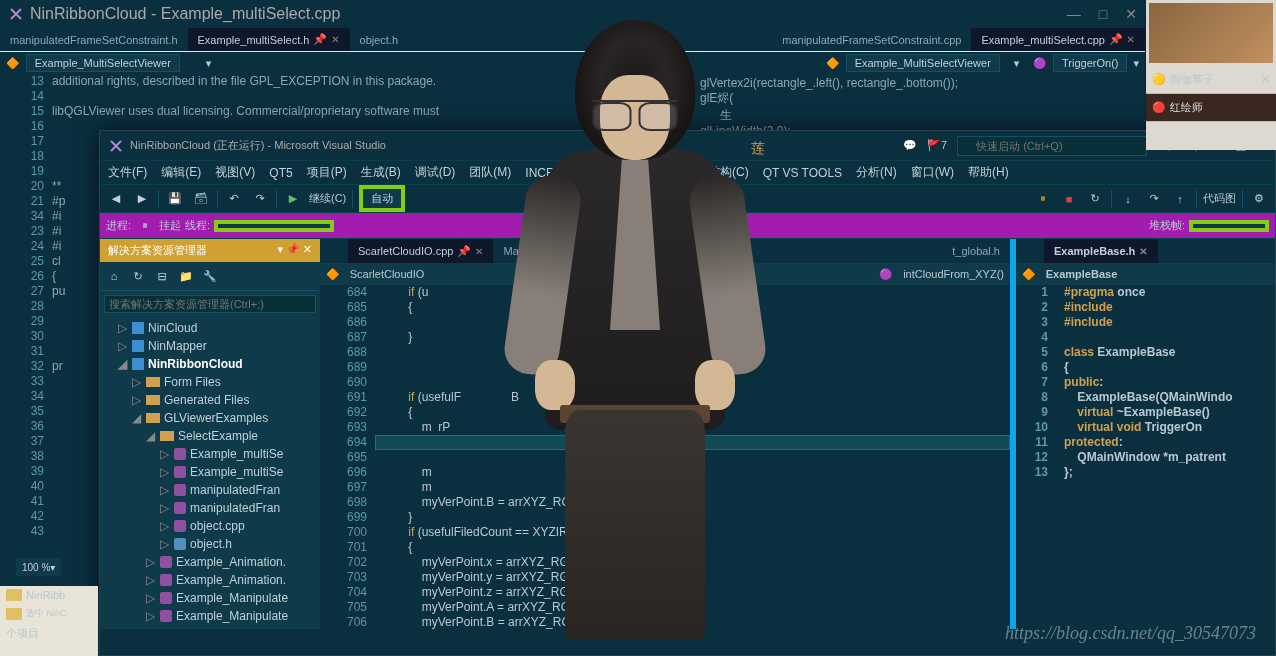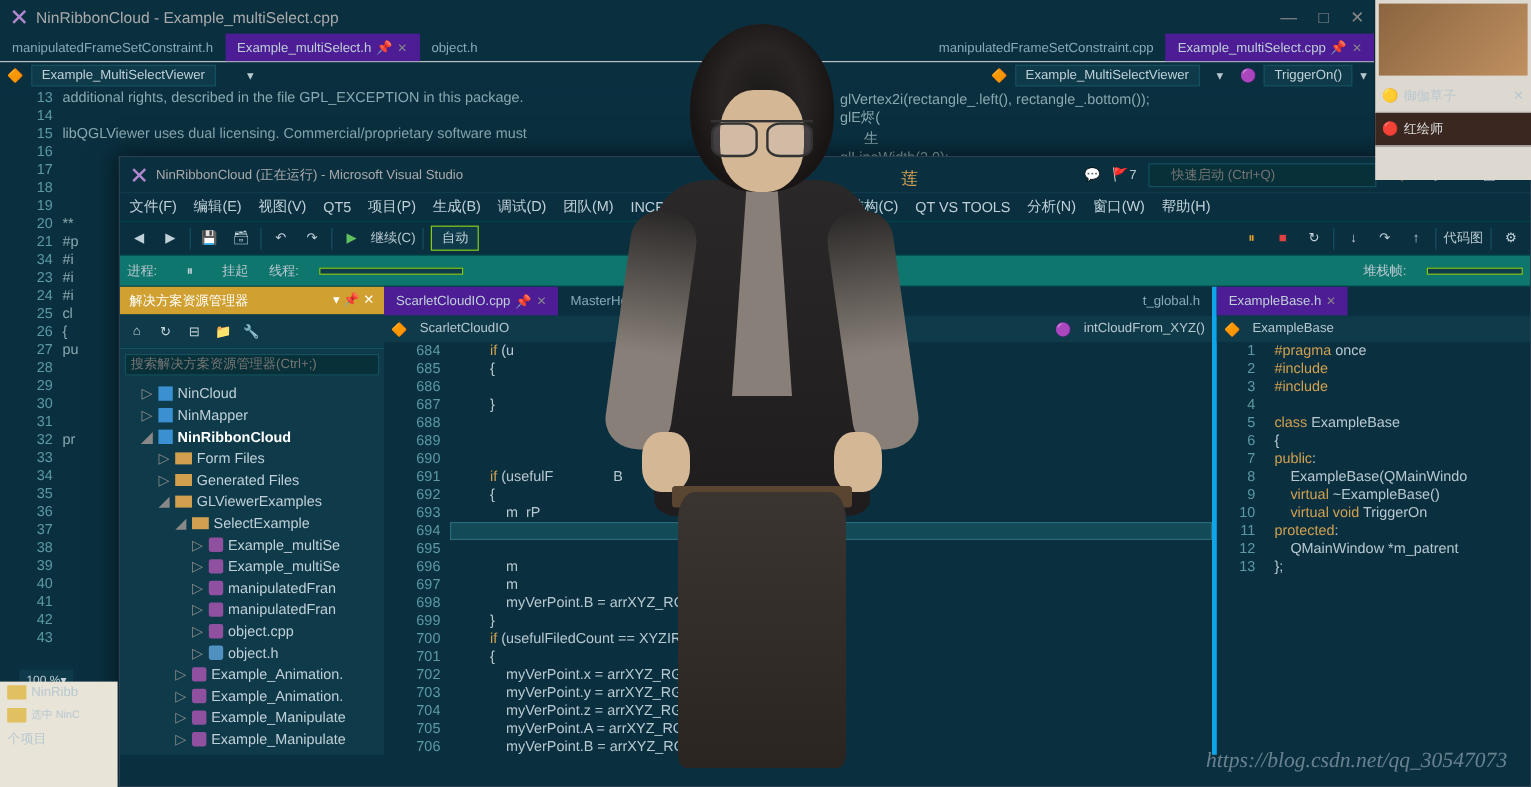--- a/index.html
+++ b/index.html
@@ -2,27 +2,27 @@
 <html><head>
 <meta charset="utf-8">
 <style>
 * { margin: 0; padding: 0; box-sizing: border-box; font-family: "Segoe UI", "Microsoft YaHei", sans-serif; }
 body { background: #0a2530; color: #b8c8d0; font-size: 11px; width: 1276px; height: 656px; overflow: hidden; position: relative; }
 
 
 .back-window { position: absolute; top: 0; left: 0; width: 1145px; height: 656px; background: #0a3040; }
 .back-title { height: 28px; display: flex; align-items: center; padding: 0 8px; background: #0a3040; }
 .vs-icon { width: 16px; height: 16px; margin-right: 6px; display: inline-flex; align-items: center; justify-content: center; }
-.back-title-text { color: #aaa; font-size: 13px; }
+.back-title-text { color: #aaa; font-size: 16px; }
 .win-controls { margin-left: auto; display: flex; gap: 18px; color: #888; }
 .win-btn { cursor: pointer; font-size: 14px; }
 
 .back-tabs { height: 24px; display: flex; background: #0a3040; border-bottom: 1px solid #e5e5e5; }
 .tab { padding: 3px 10px; color: #88aab8; font-size: 11px; display: flex; align-items: center; gap: 4px; }
-.tab.active { background: #4c1d95; color: #c0d0d8; }
+.tab.active { background: #0f172a; color: #c0d0d8; }
 .tab-close { color: #888; font-size: 10px; }
 
 .back-nav { height: 22px; display: flex; align-items: center; padding: 0 6px; gap: 6px; background: #0a3040; }
 .nav-combo { background: #0e3a4a; padding: 2px 8px; color: #c0d0d8; border: 1px solid #155060; }
 
 .back-code { display: flex; background: #0a3040; font-family: Consolas, monospace; font-size: 12px; }
 .gutter { width: 52px; background: #0a3040; text-align: right; padding-right: 8px; color: #5a9aa0; }
 .gutter div { height: 15px; }
 .code-lines { flex: 1; color: #8aa8b0; }
 .code-lines div { height: 15px; white-space: pre; }
@@ -35,51 +35,51 @@
 .front-title-text { color: #aaa; font-size: 11px; }
 .front-right-ctrls { margin-left: auto; display: flex; align-items: center; gap: 10px; }
 .search-box { width: 190px; height: 20px; background: #083038; border: 1px solid #155060; color: #888; padding: 2px 18px; font-size: 11px; }
 
 .front-menu { height: 24px; display: flex; align-items: center; padding: 0 8px; gap: 14px; color: #c0d0d8; font-size: 12px; border-bottom: 1px solid #044; }
 .menu-item { cursor: pointer; }
 
 .front-toolbar { height: 28px; display: flex; align-items: center; padding: 0 6px; gap: 6px; background: #0a3040; border-bottom: 1px solid #044; }
 .tb-btn { width: 20px; height: 20px; display: flex; align-items: center; justify-content: center; color: #c0d0d8; }
 .tb-sep { width: 1px; height: 18px; background: #155060; }
-.tb-combo { padding: 2px 8px; background: #0e3a4a; border: 1px solid #84cc16; color: #c0d0d8; font-size: 11px; }
-
-.front-toolbar2 { height: 26px; display: flex; align-items: center; padding: 0 6px; gap: 17px; background: #0f766e; border-bottom: 1px solid #044; font-size: 11px; }
+.tb-combo { padding: 2px 8px; background: #0e3a4a; border: 4px solid #84cc16; color: #c0d0d8; font-size: 11px; }
+
+.front-toolbar2 { height: 26px; display: flex; align-items: center; padding: 0 6px; gap: 4px; background: #a21caf; border-bottom: 1px solid #044; font-size: 11px; }
 
 .front-body { display: flex; height: calc(100% - 134px); }
 
 
 .sol-exp { width: 220px; background: #0e3a4a; display: flex; flex-direction: column; }
 .sol-title { background: #d0a030; color: #fff; padding: 4px 8px; font-size: 11px; display: flex; justify-content: space-between; }
 .sol-toolbar { padding: 4px; display: flex; gap: 4px; background: #0e3a4a; border-bottom: 1px solid #155060; }
 .sol-search { padding: 4px; }
 .sol-search input { width: 100%; background: #083038; border: 1px solid #155060; color: #888; padding: 2px 4px; font-size: 11px; }
 .tree { flex: 1; overflow: auto; padding: 2px 0; font-size: 12px; }
 .tree-item { display: flex; align-items: center; height: 18px; padding-left: 4px; gap: 4px; color: #c0d0d8; cursor: pointer; }
 .tree-item.bold { font-weight: bold; color: #fff; }
 .ti-arrow { width: 10px; color: #888; }
 
 
 .center-ed { flex: 1; display: flex; flex-direction: column; background: #0a3040; }
-.ed-tabs { height: 24px; display: flex; background: #0a3040; }
+.ed-tabs { height: 24px; display: flex; background: #0a3040; margin-left: 28px; }
 .ed-nav { height: 22px; display: flex; align-items: center; padding: 0 6px; background: #0e3a4a; gap: 10px; }
 .ed-code { flex: 1; display: flex; font-family: Consolas, monospace; font-size: 12px; overflow: hidden; }
 .ed-gutter { width: 55px; text-align: right; padding-right: 8px; color: #5a9aa0; }
 .ed-gutter div { height: 15px; }
 .ed-lines { flex: 1; position: relative; padding-left: 20px; }
 .ed-lines div { height: 15px; white-space: pre; }
 .current-line { position: absolute; left: 0; right: 0; height: 15px; background: #124a58; border: 1px solid #2a6a78; }
 .num { color: #d0a050; }
 
 
-.right-ed { width: 265px; display: flex; flex-direction: column; background: #0a3040; border-left: 4px solid #0ea5e9; }
+.right-ed { width: 265px; display: flex; flex-direction: column; background: #0a3040; border-left: 6px solid #0ea5e9; font-weight: bold; }
 
 
 .character { position: absolute; top: 20px; left: 510px; width: 250px; height: 620px; z-index: 100; }
 .char-body { width: 100%; height: 100%; position: relative; }
 .char-head { position: absolute; top: 0; left: 50%; transform: translateX(-50%); width: 120px; height: 140px; background: radial-gradient(ellipse at 50% 45%, #1a1818 0%, #2a2525 40%, #1a1515 70%); border-radius: 50% 50% 45% 45%; }
 .char-face { position: absolute; top: 55px; left: 50%; transform: translateX(-50%); width: 70px; height: 85px; background: #d4b896; border-radius: 40% 40% 45% 45%; }
 .char-glasses { position: absolute; top: 80px; left: 50%; transform: translateX(-50%); width: 85px; height: 20px; border-top: 2px solid #333; display: flex; justify-content: space-between; }
 .char-glasses::before, .char-glasses::after { content: ''; width: 35px; height: 25px; border: 2px solid #333; border-radius: 30%; background: rgba(200,200,220,0.2); }
 .char-torso { position: absolute; top: 130px; left: 50%; transform: translateX(-50%); width: 180px; height: 280px; background: linear-gradient(to bottom, #2a2828 0%, #1e1c1c 100%); border-radius: 25% 25% 10% 10% / 15% 15% 5% 5%; }
 .char-shirt { position: absolute; top: 130px; left: 50%; transform: translateX(-50%); width: 50px; height: 180px; background: #888078; clip-path: polygon(25% 0, 75% 0, 100% 100%, 0 100%); }
@@ -90,21 +90,21 @@
 .char-legs { position: absolute; top: 390px; left: 50%; transform: translateX(-50%); width: 140px; height: 230px; background: linear-gradient(to bottom, #3a3530 0%, #2a2520 100%); border-radius: 10% 10% 5% 5%; }
 .char-belt { position: absolute; top: 385px; left: 50%; transform: translateX(-50%); width: 150px; height: 18px; background: #5a4530; border-radius: 3px; }
 
 
 .browser { position: absolute; top: 0; right: 0; width: 130px; height: 150px; background: #ddd8d0; }
 .br-tab { height: 28px; display: flex; align-items: center; padding: 0 6px; border-bottom: 1px solid #bbb; font-size: 11px; gap: 4px; }
 .br-tab.dark { background: #3a2820; color: #ddd; }
 .br-thumb { height: 60px; background: linear-gradient(135deg, #8a6540, #c09060); margin: 3px; }
 
 
-.folders { position: absolute; bottom: 0; left: 0; width: 98px; height: 88px; background: #e8e4d8; font-size: 11px; }
+.folders { position: absolute; bottom: 0; left: 0; width: 98px; height: 70px; background: #e8e4d8; font-size: 11px; }
 .folder-row { display: flex; align-items: center; padding: 3px 6px; gap: 4px; }
 .folder-icon { width: 16px; height: 12px; background: #e0c060; border-radius: 1px; }
 
 
 .zoom { position: absolute; bottom: 80px; left: 16px; height: 18px; padding: 0 6px; background: #0e3a4a; color: #c0d0d8; font-size: 10px; display: flex; align-items: center; }
 
 
 .watermark { position: absolute; bottom: 12px; right: 20px; color: rgba(200,210,220,0.5); font-size: 18px; font-style: italic; font-family: serif; z-index: 200; }
 
 .icon-sq { display: inline-block; width: 12px; height: 12px; background: #3a90d0; }

